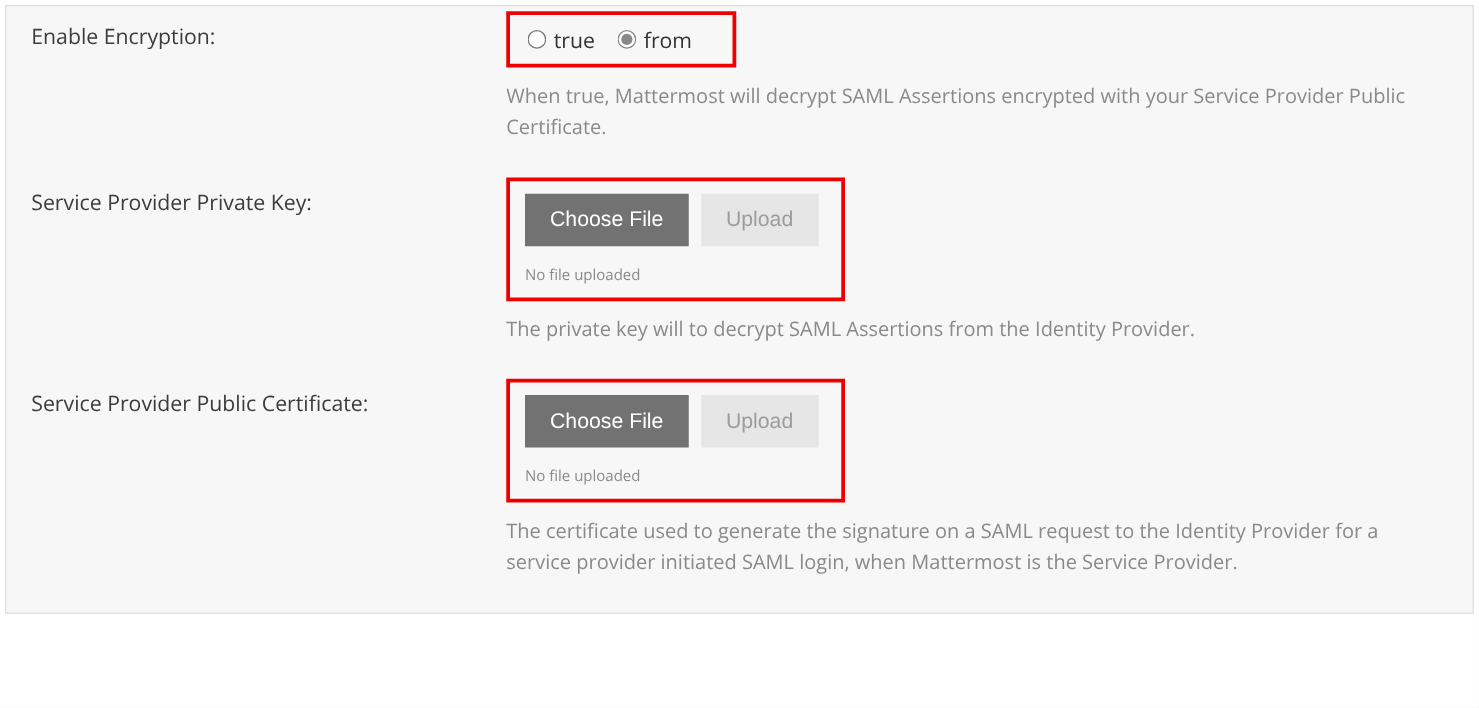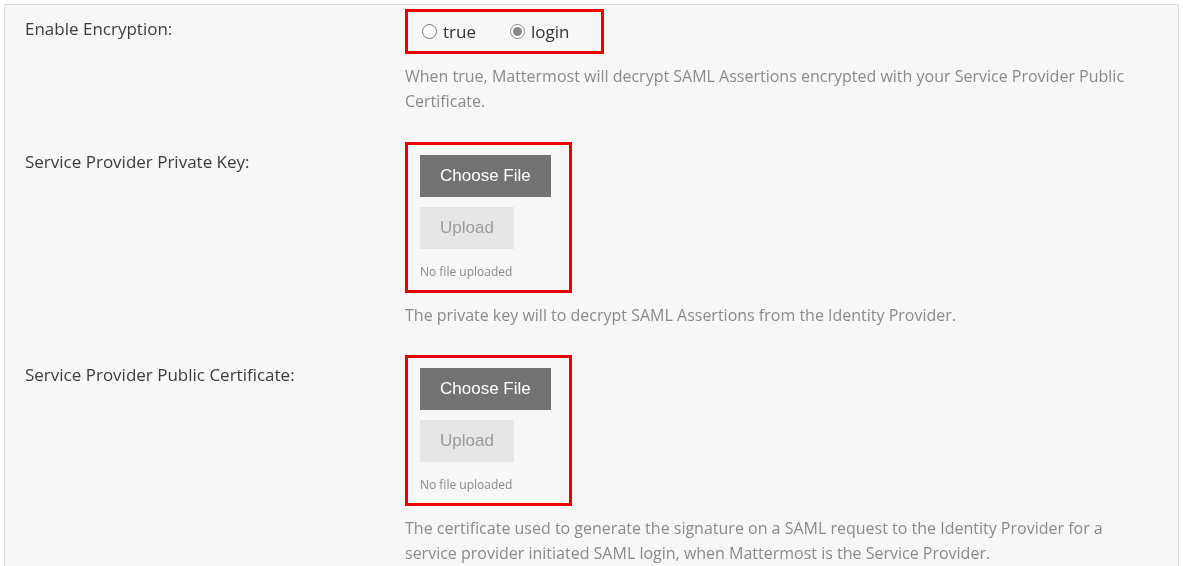--- a/index.html
+++ b/index.html
@@ -41,21 +41,21 @@
     }
     .highlight-box {
       border: 3px solid #ee0000;
       padding: 6px 12px 6px 8px;
       display: inline-block;
       margin-bottom: 10px;
     }
     .radio-group {
       display: flex;
       align-items: flex-end;
-      gap: 20px;
+      gap: 4px;
       padding: 2px 6px;
     }
     .radio-item {
       display: flex;
       align-items: center;
       margin-right: 14px;
     }
     .radio-item span.rlabel {
       font-size: 17px;
       color: #333;
@@ -70,24 +70,23 @@
       font-size: 16px;
       color: #8a8a8a;
       line-height: 1.55;
       max-width: 740px;
     }
     .file-area {
       padding: 4px 6px 4px 4px;
     }
     .btn-row {
       display: flex;
-      align-items: flex-start;
+      align-items: flex-end;
       gap: 10px;
       margin-bottom: 14px;
-      flex-direction: column;
     }
     .btn {
       display: inline-flex;
       align-items: center;
       justify-content: center;
       height: 42px;
       padding: 0 20px;
       font-size: 17px;
       border: none;
       cursor: pointer;
@@ -119,21 +118,21 @@
     </div>
     <div class="control-col">
       <div class="highlight-box">
         <div class="radio-group">
           <div class="radio-item">
             <input type="radio" name="enableEncryption" style="">
             <span class="rlabel">true</span>
           </div>
           <div class="radio-item">
             <input type="radio" name="enableEncryption" checked="" style="">
-            <span class="rlabel">login</span>
+            <span class="rlabel">from</span>
           </div>
         </div>
       </div>
       <div class="help-text">When true, Mattermost will decrypt SAML Assertions encrypted with your Service Provider Public Certificate.</div>
     </div>
   </div>
 
   <div class="form-row">
     <div class="label-col">
       <label>Service Provider Private Key:</label>

